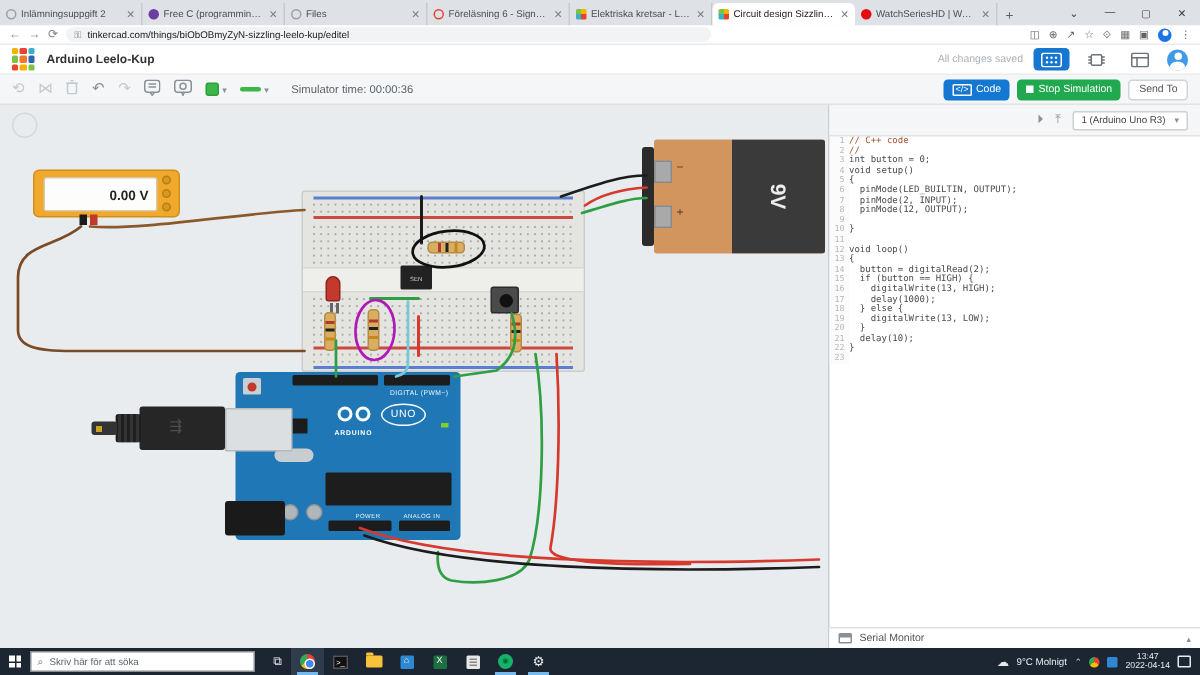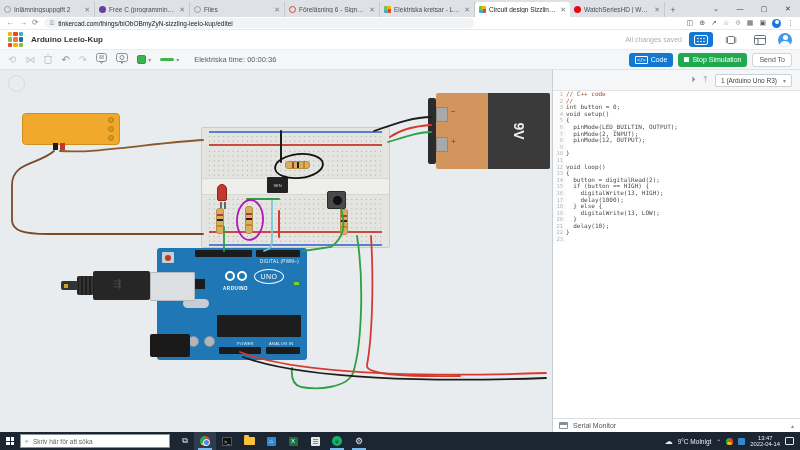--- a/index.html
+++ b/index.html
@@ -312,40 +312,41 @@
         </svg>
     </span>
     <span style="display:flex;align-items:center">
         <span id="swatch"></span>
         <span class="caret">▾</span>
       </span>
     <span style="display:flex;align-items:center">
         <span id="wiretype"></span>
         <span class="caret">▾</span>
       </span>
-    <span id="simtime">Elektriska time: 00:00:36</span>
+    <span id="simtime">Simulator time: 00:00:36</span>
     <div id="tb-right">
       <div class="tbtn code">
           <span class="code-ic">&lt;/&gt;</span>
           <span>Code</span>
         </div>
       <div class="tbtn stop">
           <span class="stop-sq"></span>
           <span>Stop Simulation</span>
         </div>
       <div class="tbtn send">
           <span>Send To</span>
         </div>
     </div>
   </div>
 
   <div id="canvas">
     <div id="ghost"></div>
 
     <div id="multimeter">
+      <div id="mm-display">0.00 V</div>
       <span class="mm-dot" style="top:3px"></span>
       <span class="mm-dot" style="top:12px"></span>
       <span class="mm-dot" style="top:21px"></span>
       <span id="mm-probe-b"></span>
       <span id="mm-probe-r"></span>
     </div>
 
     <div id="breadboard">
       <div class="rail" style="top:3px;   background:#5b7fd0"></div>
       <div class="bb-dots" style="top:6px; height:9px"></div>

